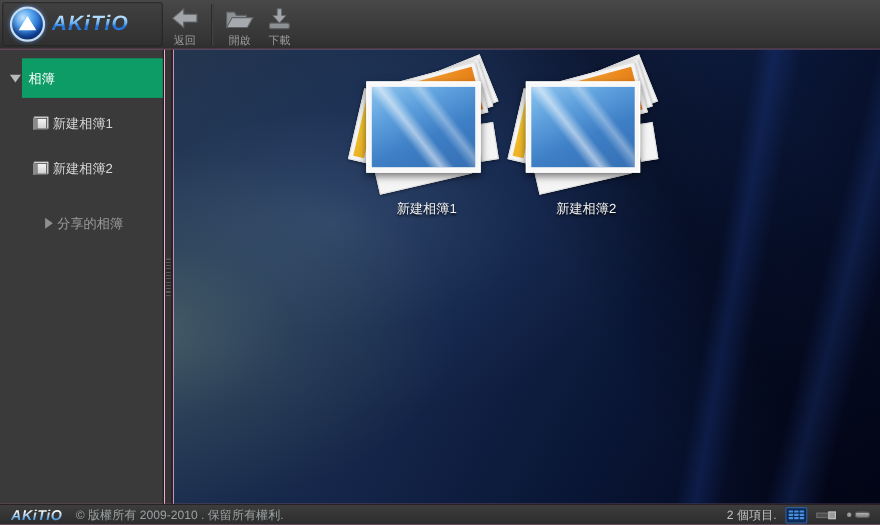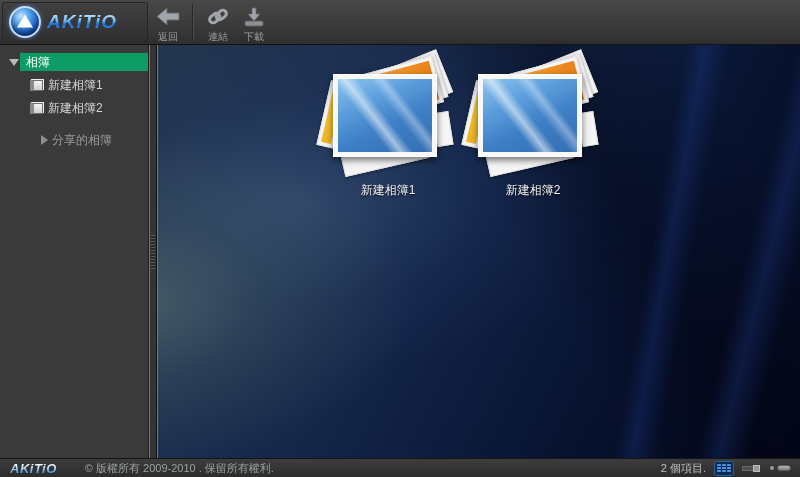--- a/index.html
+++ b/index.html
@@ -1,18 +1,18 @@
 <!DOCTYPE html>
 <html><head>
 <meta charset="utf-8">
 <style>
   * { margin:0; padding:0; box-sizing:border-box; }
   html,body { width:800px; height:477px; overflow:hidden; background:#000;
     font-family:"Liberation Sans","DejaVu Sans",sans-serif; }
-  .window { position:relative; width:800px; height:477px; background:#3b82f6; overflow:hidden; }
+  .window { position:relative; width:800px; height:477px; background:#f9a8d4; overflow:hidden; }
 
   
   .toolbar { position:absolute; top:0; left:0; width:800px; height:45px;
     background:linear-gradient(#484848,#353535 80%,#2e2e2e); border-bottom:1px solid #121212; }
   .logo-panel { position:absolute; left:2px; top:2px; width:146px; height:40px;
     display:flex; align-items:center; gap:6px; padding-left:6px;
     background:linear-gradient(#404040,#303030); border:1px solid #262626; border-radius:2px; }
   .logo-badge { width:32px; height:32px; border-radius:50%; position:relative; flex:0 0 auto;
     background:radial-gradient(circle at 35% 28%, #bfe2ff 0%, #5aa8f0 30%, #1b62c8 65%, #0a3a8c 100%);
     box-shadow:0 0 4px rgba(90,160,255,.7), inset 0 -4px 6px rgba(0,0,30,.5);
@@ -28,21 +28,21 @@
   .tool-btn { width:36px; display:flex; flex-direction:column; align-items:center;
     justify-content:flex-start; padding-top:5px; cursor:pointer; }
   .tool-btn .ticon { height:24px; display:flex; align-items:center; justify-content:center; }
   .tool-btn .tlabel { font-size:10px; color:#9b9b9b; margin-top:1px; white-space:nowrap; }
   .tool-sep { width:2px; margin:4px 6px; background:#262626; border-right:1px solid #4d4d4d; }
 
   
   .body { position:absolute; top:45px; left:0; width:800px; height:413px; }
   .sidebar { position:absolute; left:0; top:0; width:149px; height:100%;
     background:#3a3a3a; border-right:1px solid #1c1c1c; }
-  .tree-row { position:relative; height:18px; display:flex; align-items:center; font-size:12px; color:#d6d6d6; cursor:pointer; }
+  .tree-row { position:relative; height:36px; display:flex; align-items:center; font-size:12px; color:#d6d6d6; cursor:pointer; }
   .tw { width:0; height:0; margin-left:9px; margin-right:4px; }
   .tw.down { border-left:5px solid transparent; border-right:5px solid transparent; border-top:7px solid #b9b9b9; }
   .tw.right { border-top:5px solid transparent; border-bottom:5px solid transparent; border-left:7px solid #8f8f8f; }
   .row-root { margin-top:8px; }
   .row-root .sel { position:absolute; left:20px; right:0; top:0; bottom:0; background:#0d9c66; }
   .row-root .lbl { position:relative; color:#fff; padding-left:3px; }
   .row-child { padding-left:30px; margin-top:5px; }
   .album-mini { width:13px; height:11px; background:linear-gradient(#f4f4f4,#cfcfcf); border:1px solid #6e6e6e;
     border-left:4px solid #8a8a8a; margin-right:5px; box-shadow:1px -1px 0 #efefef; flex:0 0 auto; }
   .row-shared { margin-top:14px; color:#9a9a9a;padding-left:32px; }
@@ -89,21 +89,21 @@
   .album-label { position:absolute; left:0; right:0; top:122px; text-align:center;
     font-size:12px; color:#f2f2f2; text-shadow:0 1px 2px rgba(0,0,0,.8); }
 
   
   .statusbar { position:absolute; left:0; bottom:0; width:800px; height:19px;
     background:linear-gradient(#3d3d3d,#2c2c2c); border-top:1px solid #151515;
     display:flex; align-items:center; }
   .sb-logo { font-size:13px; font-weight:bold; font-style:italic; letter-spacing:.5px; margin-left:10px;
     background:linear-gradient(#ffffff 20%, #bcd9f2 45%, #4f9ade 75%, #7fc0ef);
     -webkit-background-clip:text; background-clip:text; -webkit-text-fill-color:transparent; color:#cfe4f5; }
-  .sb-copy { font-size:11px; color:#9aa0a0; margin-left:28px; }
+  .sb-copy { font-size:11px; color:#9aa0a0; margin-left:12px; }
   .sb-right { margin-left:auto; display:flex; align-items:center; gap:8px; padding-right:8px; }
   .sb-count { font-size:11px; color:#c2c2c2; }
   .icon-grid { width:20px; height:15px; border-radius:2px; background:#0d2c55; border:1px solid #2f5e9e;
     display:grid; grid-template-columns:repeat(3,1fr); grid-template-rows:repeat(3,1fr); gap:1px; padding:2px; cursor:pointer; }
   .icon-grid i { background:#4a90e2; border-radius:0.5px; }
   .icon-listsz { width:20px; height:10px; position:relative; cursor:pointer; }
   .icon-listsz .bar { position:absolute; left:0; top:3px; width:12px; height:5px; background:#4e4e4e; border:1px solid #6a6a6a; }
   .icon-listsz .hd { position:absolute; left:11px; top:2px; width:7px; height:7px; background:#9a9a9a; border:1px solid #bdbdbd; }
   .icon-slider { width:22px; height:10px; position:relative; cursor:pointer; }
   .icon-slider .dot { position:absolute; left:0; top:3px; width:4px; height:4px; border-radius:50%; background:#9a9a9a; }
@@ -130,32 +130,30 @@
           <svg width="26" height="22" viewBox="0 0 26 22">
             <path d="M12 2 L2 10.5 L12 19 L12 14 L24 14 L24 7 L12 7 Z" fill="#a2a6aa" stroke="#62666a" stroke-width="1"></path>
           </svg>
         </div>
         <div class="tlabel">返回</div>
       </div>
 
 
       <div class="tool-sep"></div>
 
-
       <div class="tool-btn">
         <div class="ticon">
-          <svg width="24" height="22" viewBox="0 0 24 22">
-            <g stroke="#a2a6aa" stroke-width="3" fill="none">
-              <rect x="3" y="9" width="11" height="7" rx="3.5" transform="rotate(-38 8 12)"></rect>
-              <rect x="10" y="5" width="11" height="7" rx="3.5" transform="rotate(-38 16 9)"></rect>
-            </g>
+          <svg width="28" height="22" viewBox="0 0 28 22">
+            <path d="M2 19 L2 5 L9 5 L11 8 L20 8 L20 10" fill="#8d9194" stroke="#5d6164" stroke-width="1"></path>
+            <path d="M2 19 L7 10 L26 10 L21 19 Z" fill="#a6aaae" stroke="#5d6164" stroke-width="1"></path>
           </svg>
         </div>
-        <div class="tlabel">連結</div>
-      </div>
+        <div class="tlabel">開啟</div>
+      </div>
+
 
       <div class="tool-btn">
         <div class="ticon">
           <svg width="24" height="22" viewBox="0 0 24 22">
             <path d="M10 2 L14 2 L14 8 L18 8 L12 15 L6 8 L10 8 Z" fill="#a2a6aa" stroke="#62666a" stroke-width="0.8"></path>
             <rect x="3" y="15" width="18" height="5" rx="1.5" fill="#8d9194" stroke="#5d6164" stroke-width="1"></rect>
           </svg>
         </div>
         <div class="tlabel">下載</div>
       </div>

